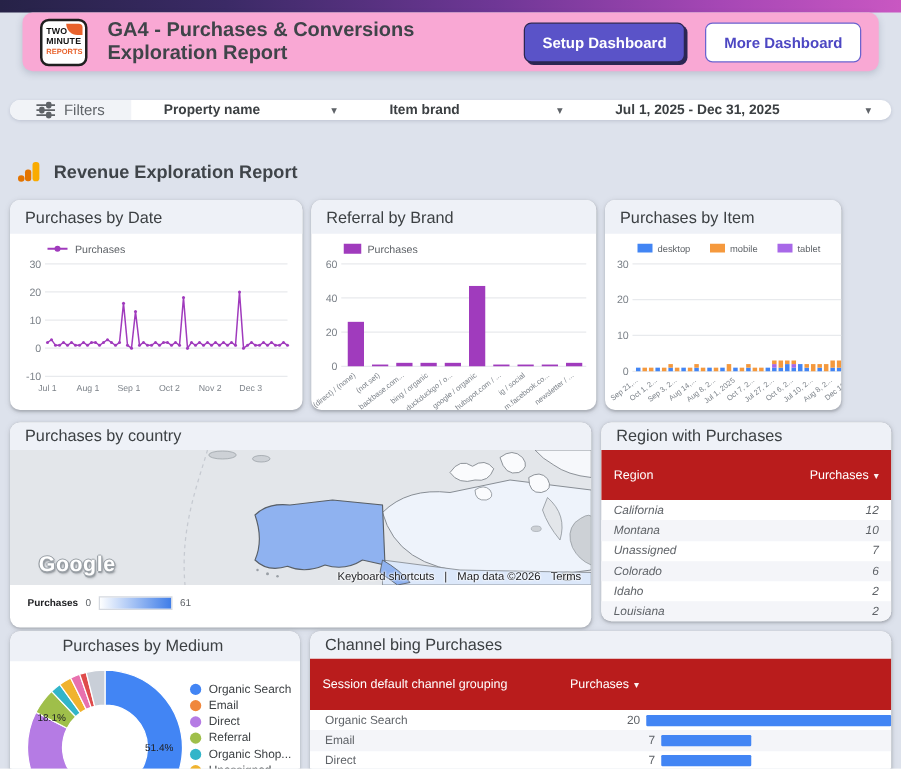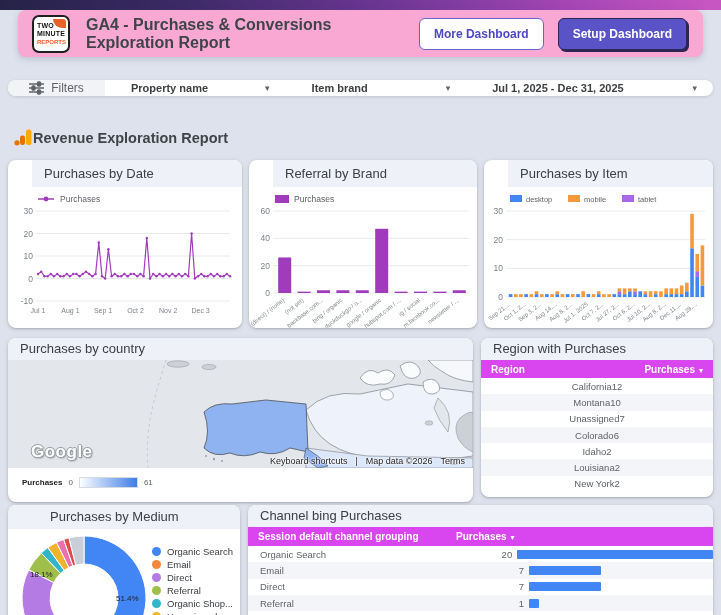--- a/index.html
+++ b/index.html
@@ -25,31 +25,31 @@
   
   .filters-card{position:absolute;left:8px;top:80px;width:705px;height:16px;background:#fff;border-radius:8px;
                 box-shadow:0 1px 3px rgba(70,80,110,.2);display:flex;align-items:stretch;overflow:hidden;}
   .filters-label{width:97px;background:#f1f3f7;display:flex;align-items:center;justify-content:center;gap:7px;
                  font-size:12px;color:#5f6368;flex:none;}
   .filter-cell{display:flex;align-items:center;justify-content:space-between;padding:0 16px 0 26px;
                font-size:11px;font-weight:bold;color:#3c4043;cursor:pointer;}
   .fc1{flex:1.15;} .fc2{flex:1.15;} .fc3{flex:1.7;}
   .caret{font-size:9px;color:#5f6368;margin-left:8px;}
   
-  .section-title{position:absolute;left:14px;top:128px;display:flex;align-items:center;}
+  .section-title{position:absolute;left:14px;top:128px;display:flex;align-items:center;gap:10px;}
   .section-title span{font-size:14.5px;font-weight:bold;color:#3f4449;}
   
   .card{position:absolute;background:#fff;border-radius:8px;overflow:hidden;
         box-shadow:0 1px 2px rgba(60,64,67,.25),0 1px 5px rgba(60,64,67,.13);}
   .card-head{background:#eef1f7;font-size:13px;font-weight:500;color:#3c4043;padding-left:12px;}
-  .h27{height:27px;line-height:27px;margin-left:24px;} .h22{height:22px;line-height:22px;} .h24{height:24px;line-height:24px;padding-left:42px;}
-  
-  .tbl-head{display:flex;justify-content:space-between;align-items:center;background:#d946ef;color:#fff;
-            font-size:10px;font-weight:bold;padding:1px 10px;}
-  .tbl-row{display:flex;justify-content:center;align-items:center;font-size:9.5px;color:#5f6368;padding:0 10px;}
+  .h27{height:27px;line-height:27px;} .h22{height:22px;line-height:22px;} .h24{height:24px;line-height:24px;padding-left:42px;}
+  
+  .tbl-head{display:flex;justify-content:space-between;align-items:center;background:#b91c1c;color:#fff;
+            font-size:10px;font-weight:normal;padding:12px 10px;}
+  .tbl-row{display:flex;justify-content:space-between;align-items:center;font-size:9.5px;color:#5f6368;padding:0 10px;font-style:italic;}
   .tbl-row.alt{background:#f4f5f9;}
   .sort{font-size:8px;margin-left:4px;color:rgba(255,255,255,.95);}
   
   .ch-row{display:flex;align-items:center;font-size:9.5px;color:#5f6368;height:16.3px;}
   .ch-row.alt{background:#f4f5f9;}
   .ch-label{width:250px;padding-left:12px;}
   .ch-val{width:14px;text-align:right;margin-right:5px;color:#5f6368;}
   .ch-bar{height:9px;background:#4285f4;border-radius:1px;}
   
   .map-wrap{position:relative;width:465px;height:108px;}
@@ -74,22 +74,22 @@
   <div class="topbar"></div>
 
   <header class="header-card">
     <div class="logo">
       <div class="swoosh"></div>
       <div class="l1">TWO</div>
       <div class="l2">MINUTE</div>
       <div class="l3">REPORTS</div>
     </div>
     <h1 class="page-title">GA4 - Purchases &amp; Conversions Exploration Report</h1>
+    <button class="btn btn-filled">Setup Dashboard</button>
     <button class="btn btn-outline">More Dashboard</button>
-    <button class="btn btn-filled">Setup Dashboard</button>
   </header>
 
   <div class="filters-card">
     <div class="filters-label">
       <svg width="15" height="14" viewBox="0 0 15 14">
         <g stroke="#5f6368" stroke-width="1.4" fill="#5f6368">
           <line x1="0" y1="3" x2="15" y2="3"></line>
             <rect x="8.5" y="1" width="3" height="4" rx="1"></rect>
           <line x1="0" y1="7" x2="15" y2="7"></line>
             <rect x="3" y="5" width="3" height="4" rx="1"></rect>
@@ -238,21 +238,21 @@
         <text x="132.7" y="114" font-size="6" fill="#7d838a" text-anchor="end" transform="rotate(-38 132.7 114)">google / organic</text>
         <text x="152.1" y="114" font-size="6" fill="#7d838a" text-anchor="end" transform="rotate(-38 152.1 114)">hubspot.com / ...</text>
         <text x="171.5" y="114" font-size="6" fill="#7d838a" text-anchor="end" transform="rotate(-38 171.5 114)">ig / social</text>
         <text x="190.89999999999998" y="114" font-size="6" fill="#7d838a" text-anchor="end" transform="rotate(-38 190.89999999999998 114)">m.facebook.co...</text>
         <text x="210.29999999999998" y="114" font-size="6" fill="#7d838a" text-anchor="end" transform="rotate(-38 210.29999999999998 114)">newsletter / ...</text>
         <rect x="26" y="8" width="14" height="8" fill="#a03bbd"></rect>
         <text x="45" y="15" font-size="8.5" fill="#5f6368">Purchases</text>
       </svg>
   </section>
 
-  <section class="card" style="left:484px;top:160px;width:229px;height:168px;">
+  <section class="card" style="left:484px;top:160px;width:189px;height:168px;">
     <div class="card-head h27">Purchases by Item</div>
     <svg id="chart-item" width="229" height="141">
         <line x1="22" x2="221" y1="110" y2="110" stroke="#e8eaed"></line>
         <text x="19" y="113" text-anchor="end" font-size="8.5" fill="#7d838a">0</text>
         <line x1="22" x2="221" y1="81.33333333333334" y2="81.33333333333334" stroke="#e8eaed"></line>
         <text x="19" y="84.33333333333334" text-anchor="end" font-size="8.5" fill="#7d838a">10</text>
         <line x1="22" x2="221" y1="52.66666666666667" y2="52.66666666666667" stroke="#e8eaed"></line>
         <text x="19" y="55.66666666666667" text-anchor="end" font-size="8.5" fill="#7d838a">20</text>
         <line x1="22" x2="221" y1="24" y2="24" stroke="#e8eaed"></line>
         <text x="19" y="27" text-anchor="end" font-size="8.5" fill="#7d838a">30</text>

